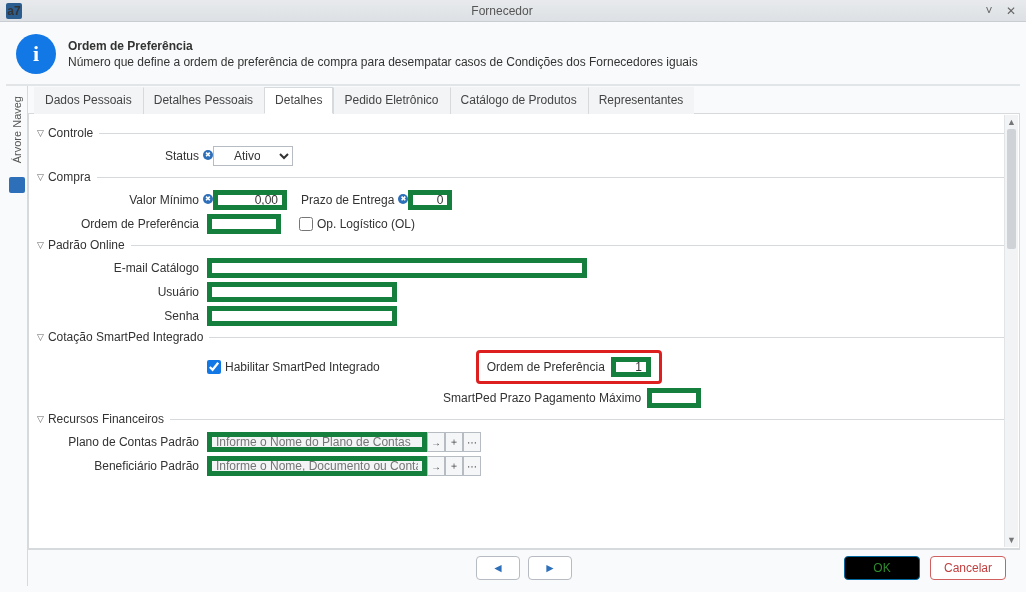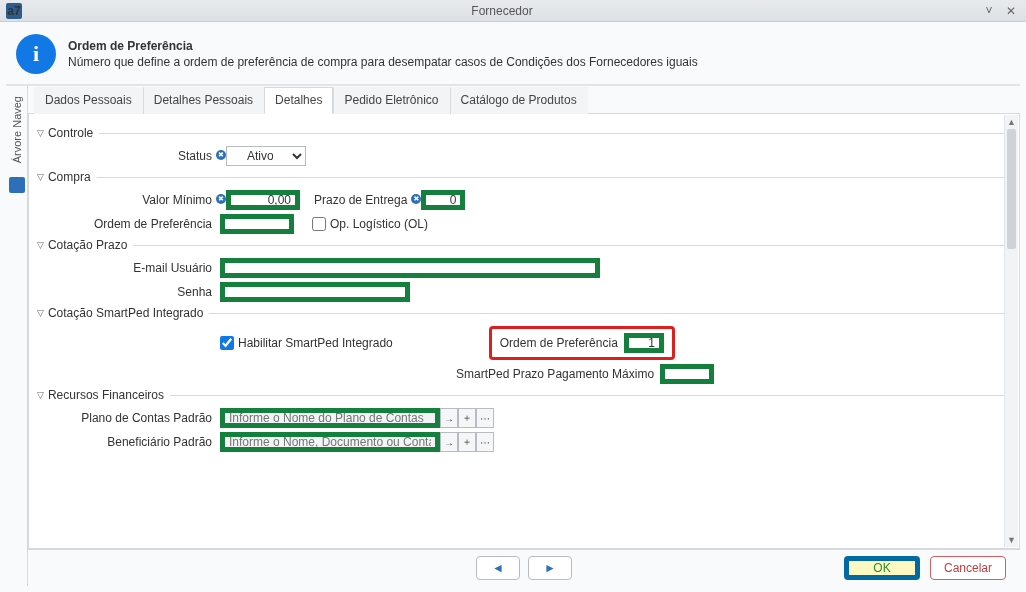--- a/index.html
+++ b/index.html
@@ -20,35 +20,35 @@
     .side-rail .side-ico{width:16px;height:16px;background:#2d6fb8;border-radius:2px;margin-top:6px}
     .form-area{flex:1;position:relative;min-height:0;display:flex;flex-direction:column}
     .tabs{display:flex;border-bottom:1px solid #d7dadd;padding-left:6px;gap:0}
     .tab{padding:5px 10px 6px;border:1px solid transparent;border-bottom:none;color:#444;cursor:pointer;position:relative;top:1px;background:#f2f4f6}
     .tab+.tab{border-left:1px solid #d7dadd}
     .tab.active{background:#fff;border-color:#d7dadd;border-bottom:1px solid #fff;font-weight:normal}
     .scroll{flex:1;overflow-y:auto;background:#fff;border:1px solid #d7dadd;border-top:none;padding:8px 14px 8px 8px}
     .group-hdr{display:flex;align-items:center;color:#444;font-weight:normal;margin:4px 0 6px 0}
     .group-hdr .tri{margin-right:4px;font-size:9px;color:#666}
     .group-hdr .line{flex:1;height:1px;background:#d7dadd;margin-left:6px}
-    .row{display:flex;align-items:center;margin:4px 13px}
+    .row{display:flex;align-items:center;margin:4px 0}
     .lbl{width:170px;text-align:right;padding-right:8px;color:#333}
     input[type=text]{height:20px;border:5px solid #15803d;padding:0 4px;background:#fff}
     .num{text-align:right}
     select{height:20px;border:1px solid #b7bcc2;background:#fff;padding:0 16px}
     .chk{width:14px;height:14px;margin-right:4px;vertical-align:middle}
     .sup-x{position:relative}
     .sup-x::after{content:"✖";position:absolute;top:-6px;right:-6px;background:#2d6fb8;color:#fff;border-radius:50%;width:10px;height:10px;font-size:7px;display:flex;align-items:center;justify-content:center}
     .highlight-red{border:3px solid #de1f1f;border-radius:4px;padding:4px 8px;display:inline-flex;align-items:center;gap:6px}
     .mini-btn{width:18px;height:20px;border:1px solid #b7bcc2;background:#f4f6f8;display:inline-flex;align-items:center;justify-content:center;cursor:pointer;font-size:10px;color:#444}
     .footer{display:flex;align-items:center;justify-content:center;padding:6px 10px;border-top:1px solid #d7dadd;position:relative}
     .nav-btn{width:44px;height:24px;border:1px solid #b7bcc2;background:#fff;border-radius:4px;display:flex;align-items:center;justify-content:center;margin:0 4px;cursor:pointer;color:#2d6fb8}
     .right-btns{position:absolute;right:14px;display:flex;gap:10px}
     .btn{width:76px;height:24px;border-radius:4px;display:flex;align-items:center;justify-content:center;cursor:pointer;font-size:12px}
-    .btn-ok{border:5px solid #0369a1;color:#2d8a2d;background:#fef9c3}
+    .btn-ok{border:1px solid #0369a1;color:#2d8a2d;background:#000000}
     .btn-cancel{border:1px solid #d06060;color:#c04040;background:#fff}
     .placeholder{color:#a9afb6}
     .scrollbar{position:absolute;right:1px;top:1px;bottom:1px;width:14px;background:#f1f3f5;border-left:1px solid #e2e5e8}
     .scrollbar .arrow{height:14px;display:flex;align-items:center;justify-content:center;color:#777;font-size:9px}
     .scrollbar .thumb{position:absolute;left:2px;right:2px;top:14px;height:120px;background:#cfd3d8;border-radius:2px}
   </style>
 </head>
 <body>
 
 <div class="window">
@@ -82,20 +82,21 @@
       </div>
 
       <div class="form-area">
 
         <div class="tabs">
           <div class="tab">Dados Pessoais</div>
           <div class="tab">Detalhes Pessoais</div>
           <div class="tab active">Detalhes</div>
           <div class="tab">Pedido Eletrônico</div>
           <div class="tab">Catálogo de Produtos</div>
+          <div class="tab">Representantes</div>
         </div>
 
         <div class="scroll" style="position:relative">
 
           <div class="group-hdr">
             <span class="tri">▽</span>
             <span>Controle</span>
             <span class="line"></span>
           </div>
           <div class="row">
@@ -123,26 +124,30 @@
           <div class="row">
             <div class="lbl">Ordem de Preferência</div>
             <input type="text" class="num" style="width: 74px;" value="">
             <div style="width:18px"></div>
             <input type="checkbox" class="chk" style="">
             <span>Op. Logístico (OL)</span>
           </div>
 
           <div class="group-hdr">
             <span class="tri">▽</span>
-            <span>Cotação Prazo</span>
-            <span class="line"></span>
-          </div>
-          <div class="row">
-            <div class="lbl">E-mail Usuário</div>
+            <span>Padrão Online</span>
+            <span class="line"></span>
+          </div>
+          <div class="row">
+            <div class="lbl">E-mail Catálogo</div>
             <input type="text" style="width: 380px;">
+          </div>
+          <div class="row">
+            <div class="lbl">Usuário</div>
+            <input type="text" style="width: 190px;">
           </div>
           <div class="row">
             <div class="lbl">Senha</div>
             <input type="text" style="width: 190px;">
           </div>
 
           <div class="group-hdr">
             <span class="tri">▽</span>
             <span>Cotação SmartPed Integrado</span>
             <span class="line"></span>

